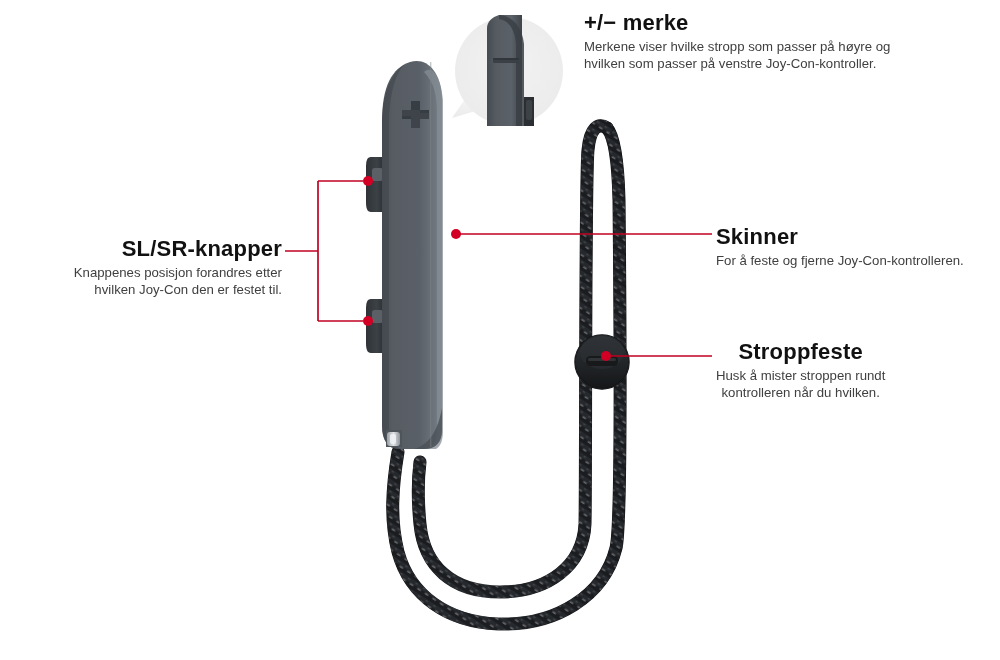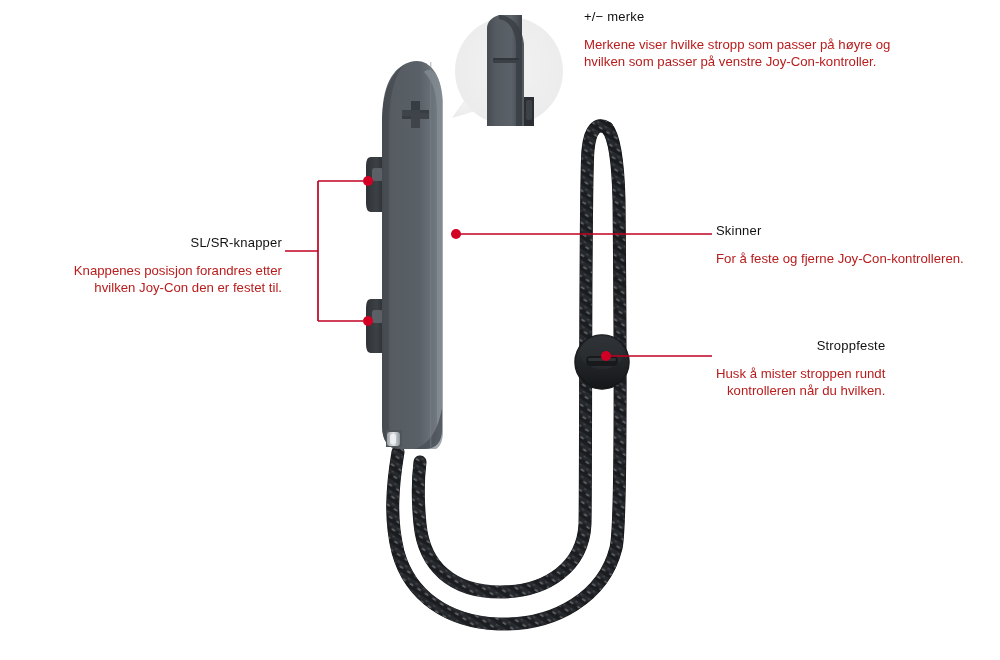--- a/index.html
+++ b/index.html
@@ -10,39 +10,39 @@
     font-family:"Liberation Sans", sans-serif;
     color:#1a1a1a;
     overflow:hidden;
     position:relative;
   }
   #stage{position:absolute;left:0;top:0;width:1000px;height:660px;}
   svg.layer{position:absolute;left:0;top:0;width:1000px;height:660px;}
 
   .callout{position:absolute;}
   .callout .ttl{
-    font-size:13px;
-    font-weight:400;
+    font-size:22px;
+    font-weight:700;
     letter-spacing:.2px;
     line-height:1.15;
     color:#111;
     white-space:nowrap;
   }
   .callout .desc{
     font-size:13.2px;
     line-height:1.28;
-    color:#b91c1c;
-    margin-top:12px;
+    color:#404040;
+    margin-top:4px;
   }
 
   
   #co-plusminus{left:584px;top:10px;text-align:left;}
   #co-slsr{left:18px;top:236px;width:264px;text-align:right;}
   #co-skinner{left:716px;top:224px;text-align:left;}
-  #co-strap{left:716px;top:339px;text-align:right;}
+  #co-strap{left:716px;top:339px;text-align:center;}
 </style>
 </head>
 <body>
 
 <div id="stage">
 
   <svg class="layer" viewBox="0 0 1000 660" xmlns="http://www.w3.org/2000/svg">
     <defs>
 
       <linearGradient id="bodyGrad" x1="0" y1="0" x2="1" y2="0">

